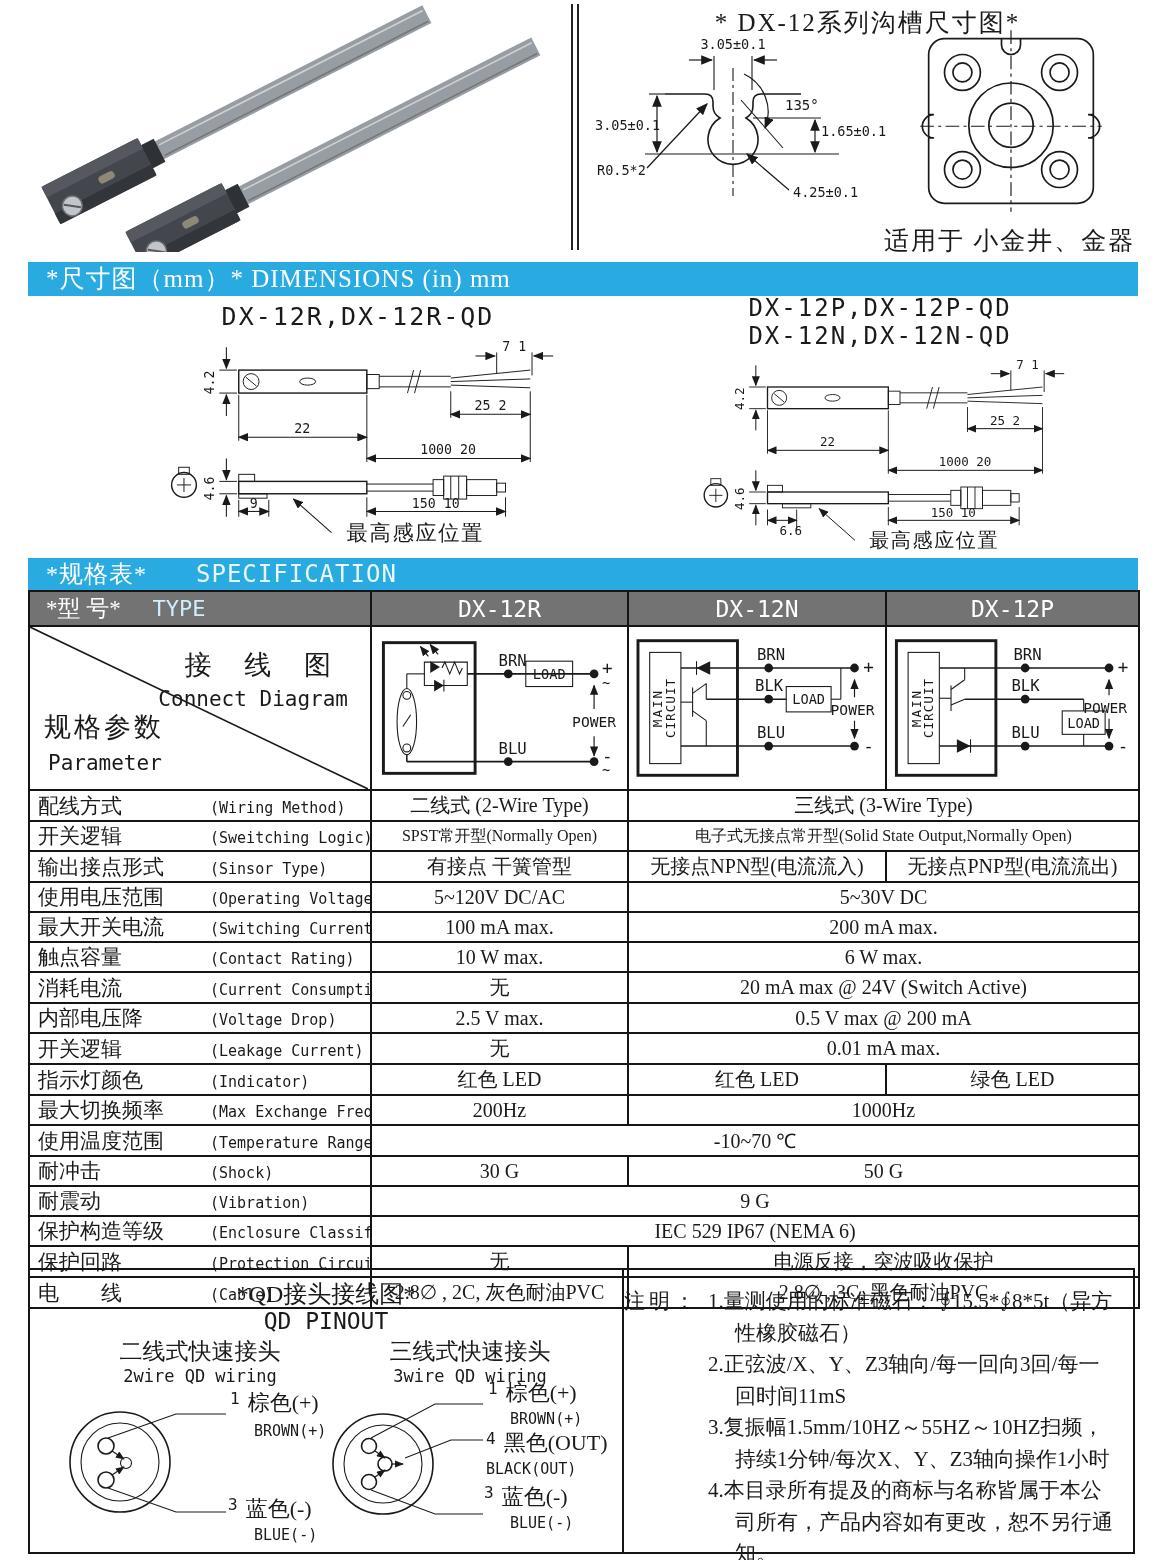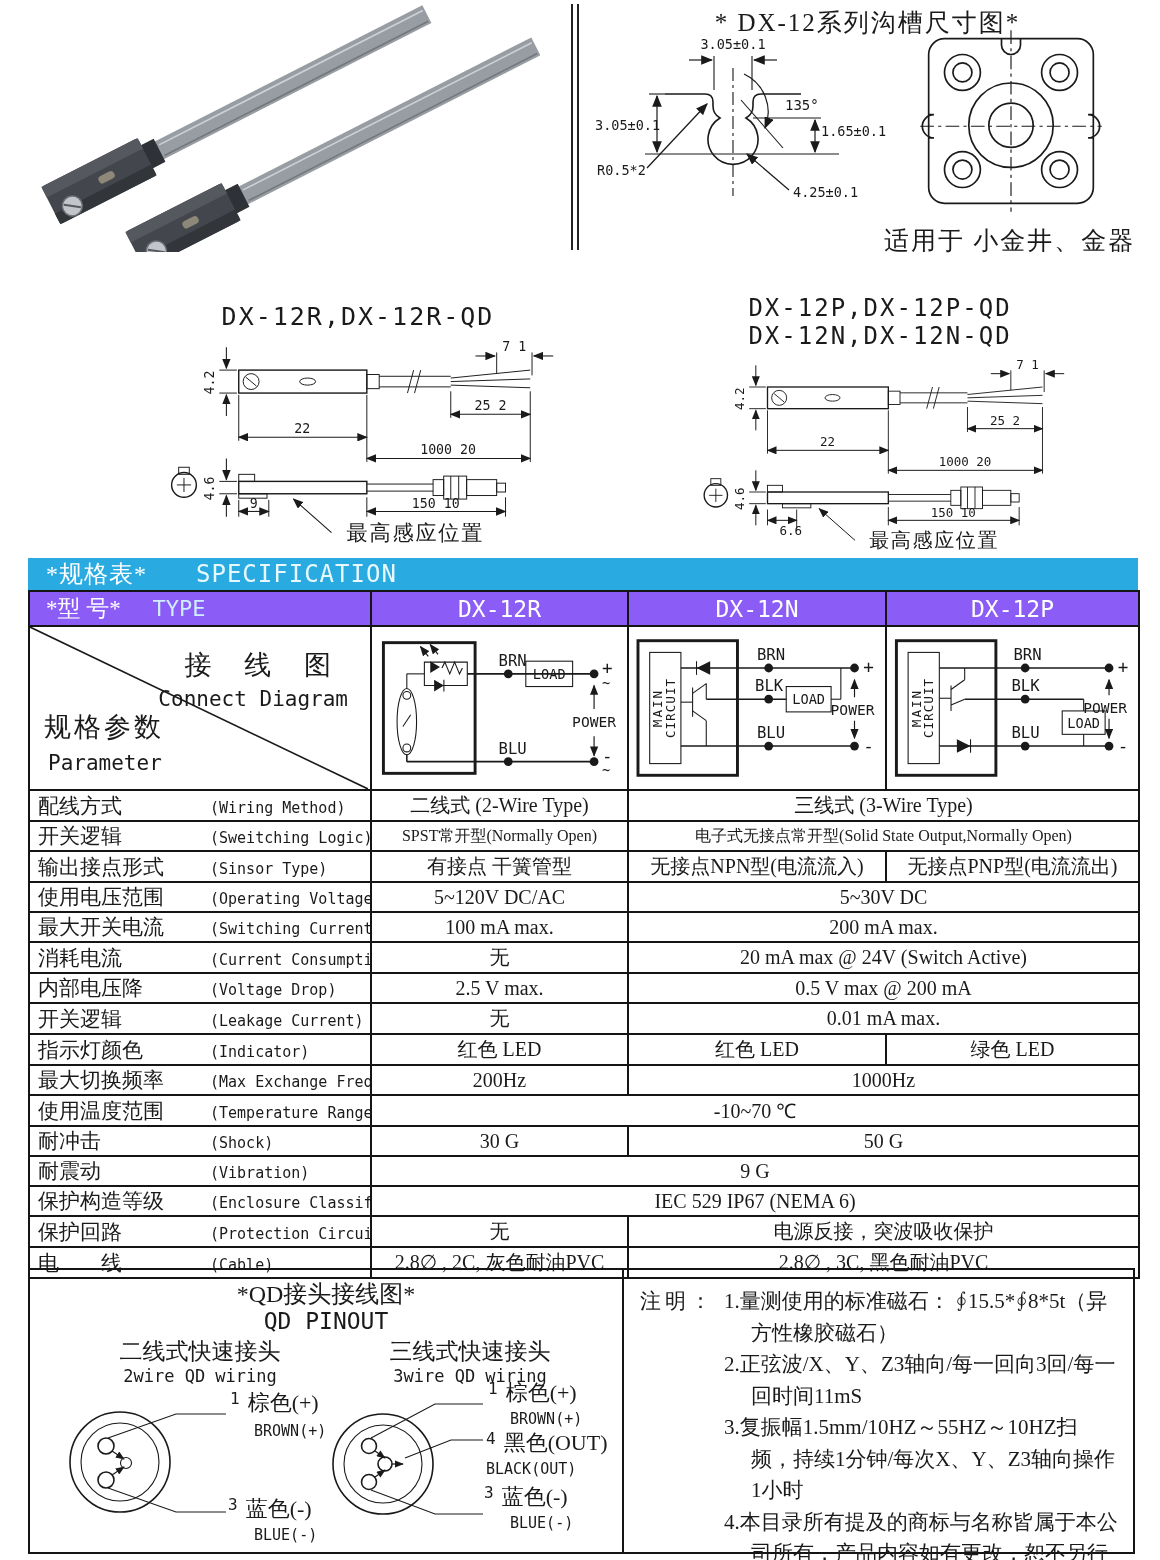--- a/index.html
+++ b/index.html
@@ -13,21 +13,21 @@
   svg text{font-family:"DejaVu Sans Mono", monospace;fill:#1a1a1a;}
   svg text.zh{font-family:"Liberation Serif", serif;}
   .ln{stroke:#1a1a1a;stroke-width:1.6;fill:none;}
   .thin{stroke:#1a1a1a;stroke-width:1.1;fill:none;}
   .thick{stroke:#1a1a1a;stroke-width:3;fill:none;}
   .dim{stroke:#1a1a1a;stroke-width:1.2;fill:none;}
   .dot{fill:#1a1a1a;}
   
   table.spec{border-collapse:collapse;table-layout:fixed;width:1110px;}
   table.spec td{border:2px solid #151515;overflow:hidden;white-space:nowrap;vertical-align:middle;}
-  td.hd{background:#8b5cf6;color:#fff;text-align:center;font-size:23px;height:28px;}
+  td.hd{background:#737373;color:#fff;text-align:center;font-size:23px;height:28px;}
   td.hd.lbl{text-align:left;padding-left:16px;}
   td.hd .en{color:#cfeeff;margin-left:26px;font-family:"DejaVu Sans Mono", monospace;font-size:22px;}
   td.p{padding:0 8px 0 8px;font-size:21px;}
   td.p .pzh{display:inline-block;min-width:172px;}
   td.p .pen{font-size:15px;font-family:"DejaVu Sans Mono", monospace;}
   td.v{text-align:center;font-size:20px;height:26px;}
   td.v.sm{font-size:16px;border-radius:10px;}
   td.diagcell{height:162px;padding:0;position:relative;}
   .dg-zh{position:absolute;right:26px;top:20px;font-size:27px;letter-spacing:13px;}
   .dg-en{position:absolute;right:22px;top:60px;font-size:21px;font-family:"DejaVu Sans Mono", monospace;}
@@ -36,21 +36,21 @@
   
   .botbox{border:2.5px solid #151515;}
   .vdivider{position:absolute;left:592px;top:0;bottom:0;width:0;border-left:2.5px solid #151515;}
   .qd-title-zh{position:absolute;left:0;width:592px;top:8px;text-align:center;font-size:24px;}
   .qd-title-en{position:absolute;left:0;width:592px;top:38px;text-align:center;font-size:23px;font-family:"DejaVu Sans Mono", monospace;}
   .qd-sub-zh{position:absolute;width:280px;text-align:center;top:66px;font-size:23px;}
   .qd-sub-en{position:absolute;width:280px;text-align:center;top:96px;font-size:17px;font-family:"DejaVu Sans Mono", monospace;}
   .pinlabel{position:absolute;font-size:22px;white-space:nowrap;}
   .pinlabel .pno{font-size:16px;font-family:"DejaVu Sans Mono", monospace;margin-right:8px;vertical-align:6px;}
   .pinlabel-en{position:absolute;font-size:15px;font-family:"DejaVu Sans Mono", monospace;white-space:nowrap;}
-  .notes{position:absolute;left:594px;top:0;right:0;bottom:0;padding:16px 14px 0 16px;
+  .notes{position:absolute;left:594px;top:0;right:0;bottom:0;padding:16px 14px 0 0;
          font-size:21px;line-height:1.5;}
   .notes-grid{display:grid;grid-template-columns:84px 1fr;}
   .note-prefix{letter-spacing:4px;}
   .note-item{padding-left:27px;text-indent:-27px;}
   .dimtitle{text-align:center;font-size:25px;font-family:"DejaVu Sans Mono", monospace;letter-spacing:2px;white-space:nowrap;}
 </style>
 </head>
 <body>
 
 <div class="page">
@@ -138,20 +138,21 @@
       <path class="ln" d="M81 12 V18 A9 9 0 0 0 99 18 V12"></path>
       <path class="ln" d="M12 84 H17 A11 11 0 0 0 17 106 H12"></path>
       <path class="ln" d="M168 84 H163 A11 11 0 0 1 163 106 H168"></path>
       <line class="thin" x1="90" y1="4" x2="90" y2="176" stroke-dasharray="13 4 3 4"></line>
       <line class="thin" x1="4" y1="95" x2="176" y2="95" stroke-dasharray="13 4 3 4"></line>
     </svg>
 
     <div class="abs" style="left:290px;right:6px;top:224px;text-align:center;font-size:25px;letter-spacing:2px;">适用于 小金井、金器</div>
   </div>
 
+  <div class="abs banner" style="left:28px;top:262px;width:1092px;height:34px;">*尺寸图（mm）* DIMENSIONS (in) mm</div>
 
   <div class="abs" style="left:118px;top:302px;width:480px;">
     <div class="dimtitle">DX-12R,DX-12R-QD</div>
     <svg style="margin-top:2px" width="480" height="212" viewBox="0 0 470 240">
       <defs>
         <marker id="mDL" viewBox="0 0 10 8" refX="9" refY="4" markerWidth="10" markerHeight="8" orient="auto-start-reverse">
             <path d="M0 0 L10 4 L0 8 z" fill="#1a1a1a"></path>
           </marker>
       </defs>
 
@@ -487,20 +488,25 @@
       <td class="p"><span class="pzh">使用电压范围</span><span class="pen">(Operating Voltage)</span></td>
       <td class="v">5~120V DC/AC</td>
       <td class="v" colspan="2">5~30V DC</td>
     </tr>
     <tr>
       <td class="p"><span class="pzh">最大开关电流</span><span class="pen">(Switching Current)</span></td>
       <td class="v">100 mA  max.</td>
       <td class="v" colspan="2">200 mA  max.</td>
     </tr>
     <tr>
+      <td class="p"><span class="pzh">触点容量</span><span class="pen">(Contact Rating)</span></td>
+      <td class="v">10 W  max.</td>
+      <td class="v" colspan="2">6 W  max.</td>
+    </tr>
+    <tr>
       <td class="p"><span class="pzh">消耗电流</span><span class="pen">(Current Consumption)</span></td>
       <td class="v">无</td>
       <td class="v" colspan="2">20 mA max @ 24V (Switch Active)</td>
     </tr>
     <tr>
       <td class="p"><span class="pzh">内部电压降</span><span class="pen">(Voltage Drop)</span></td>
       <td class="v">2.5 V  max.</td>
       <td class="v" colspan="2">0.5 V max @ 200 mA</td>
     </tr>
     <tr>

